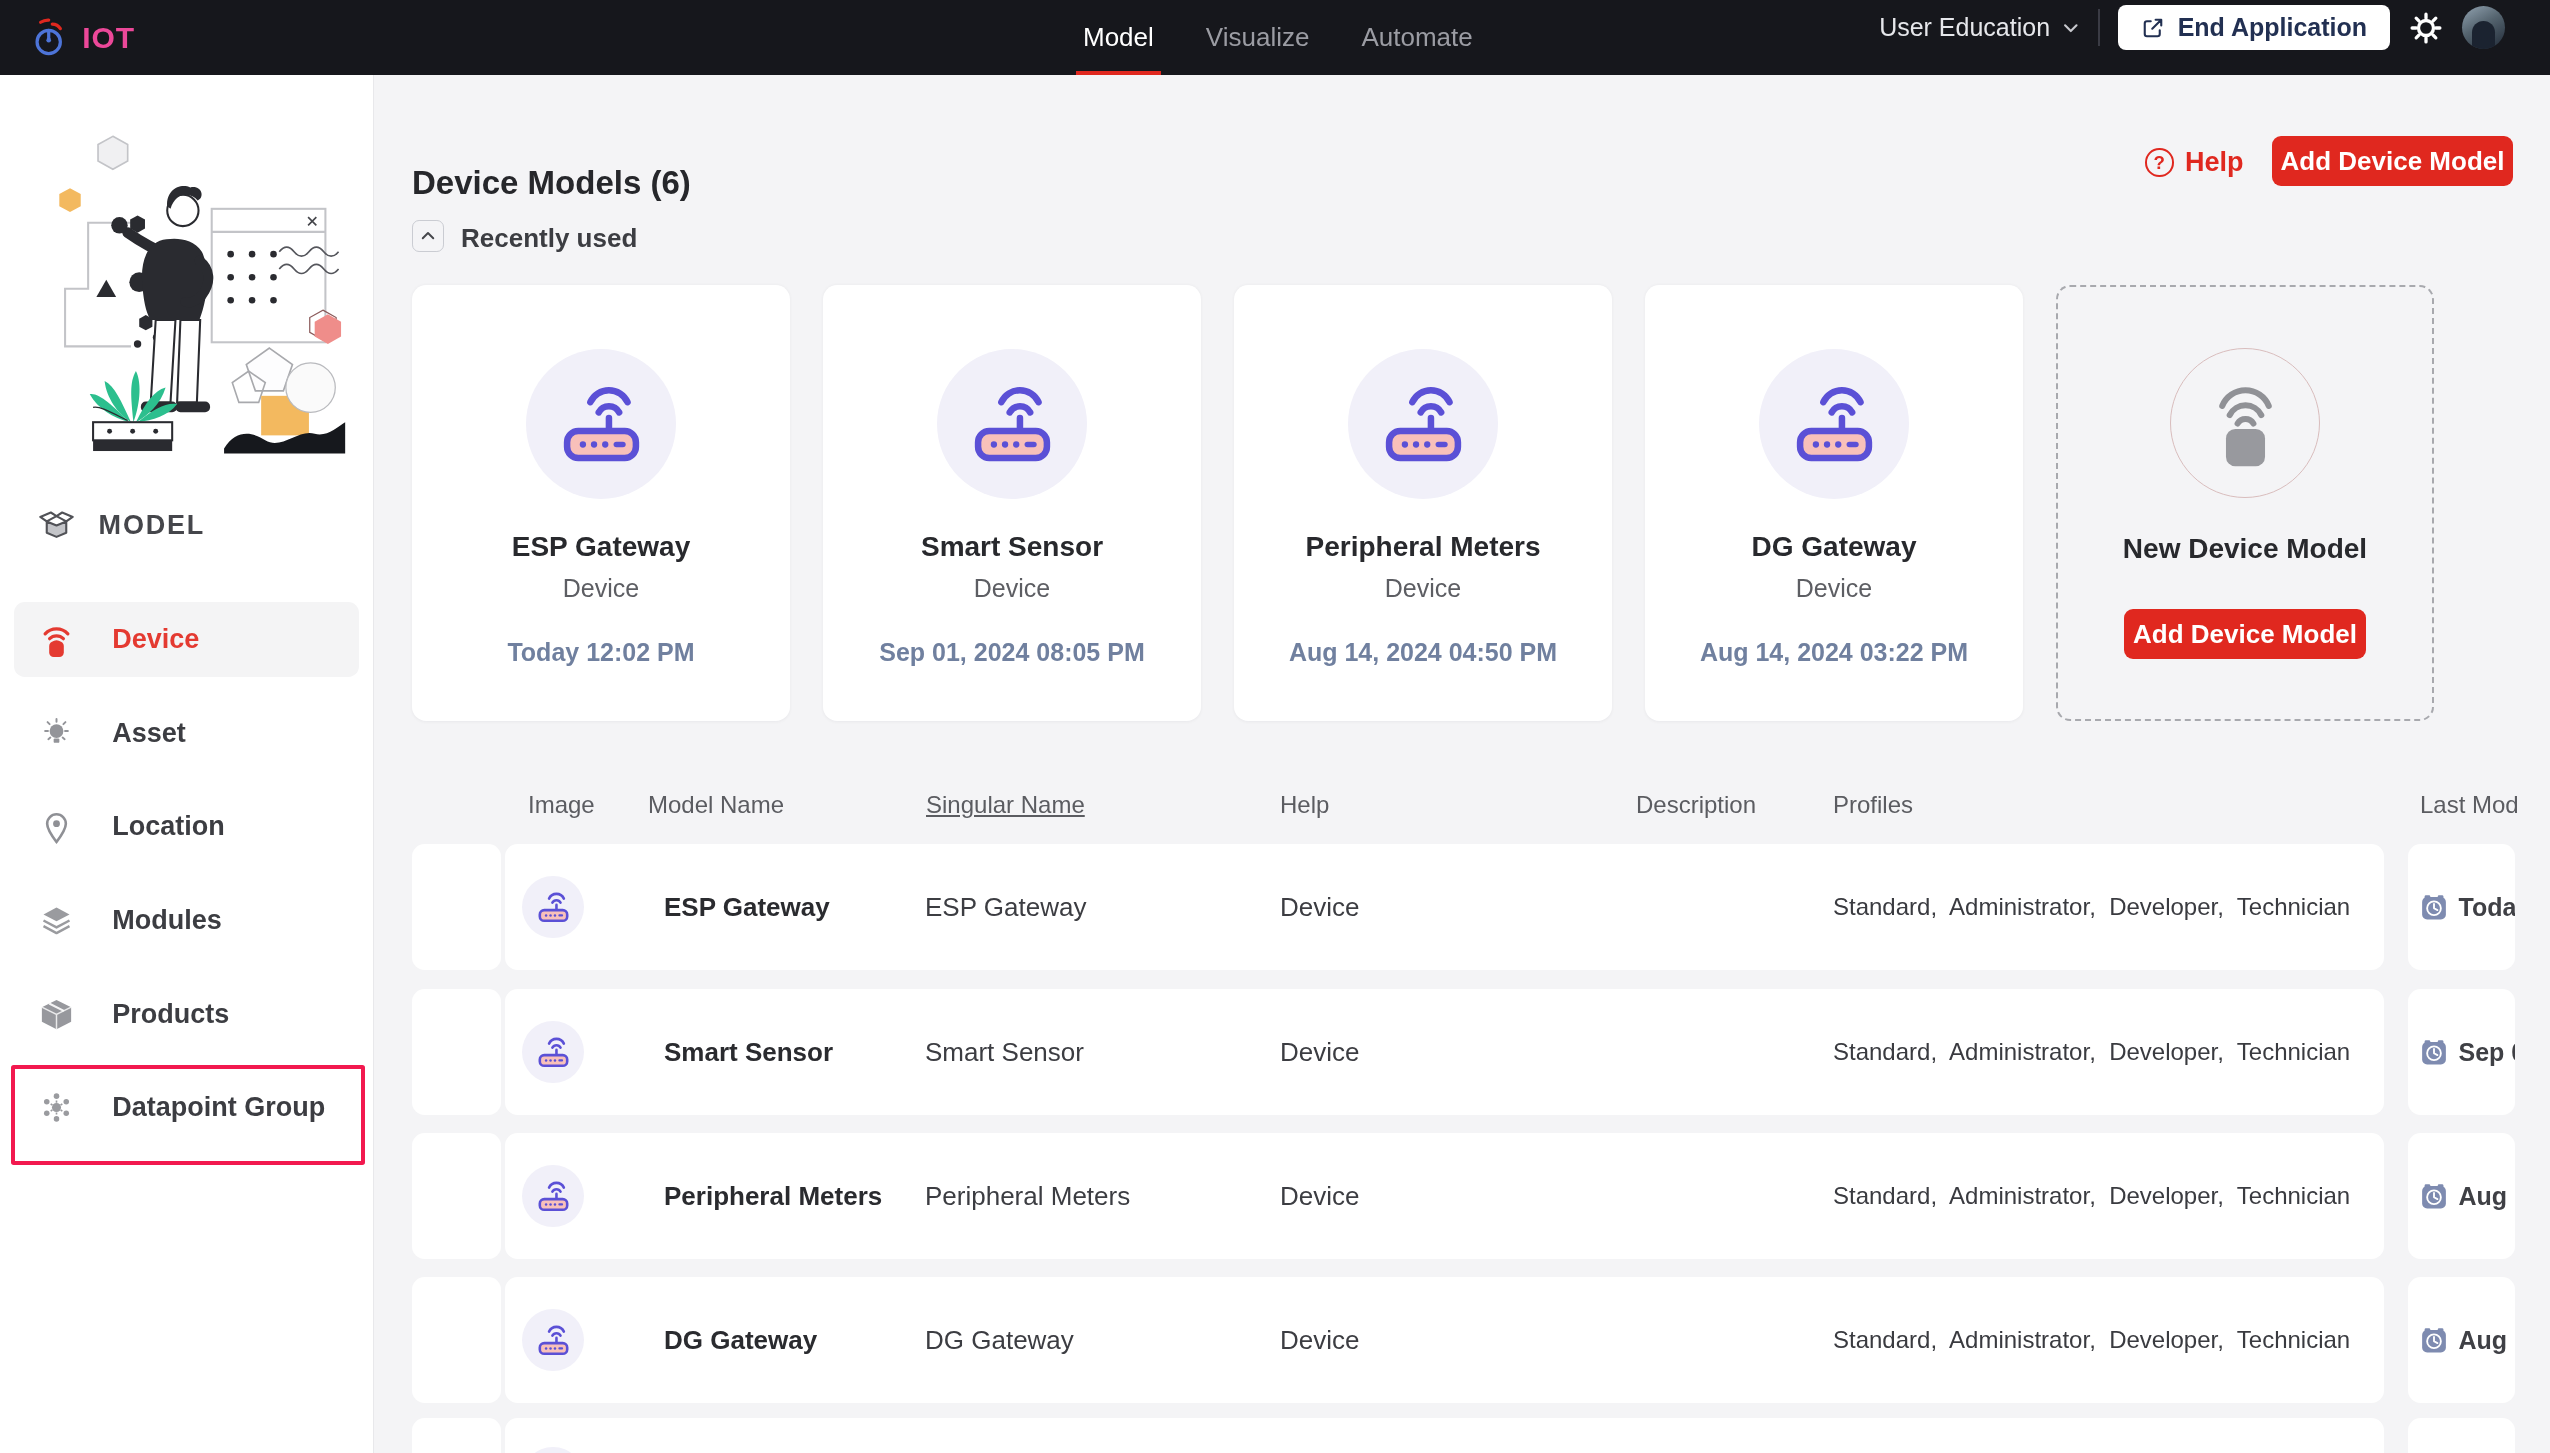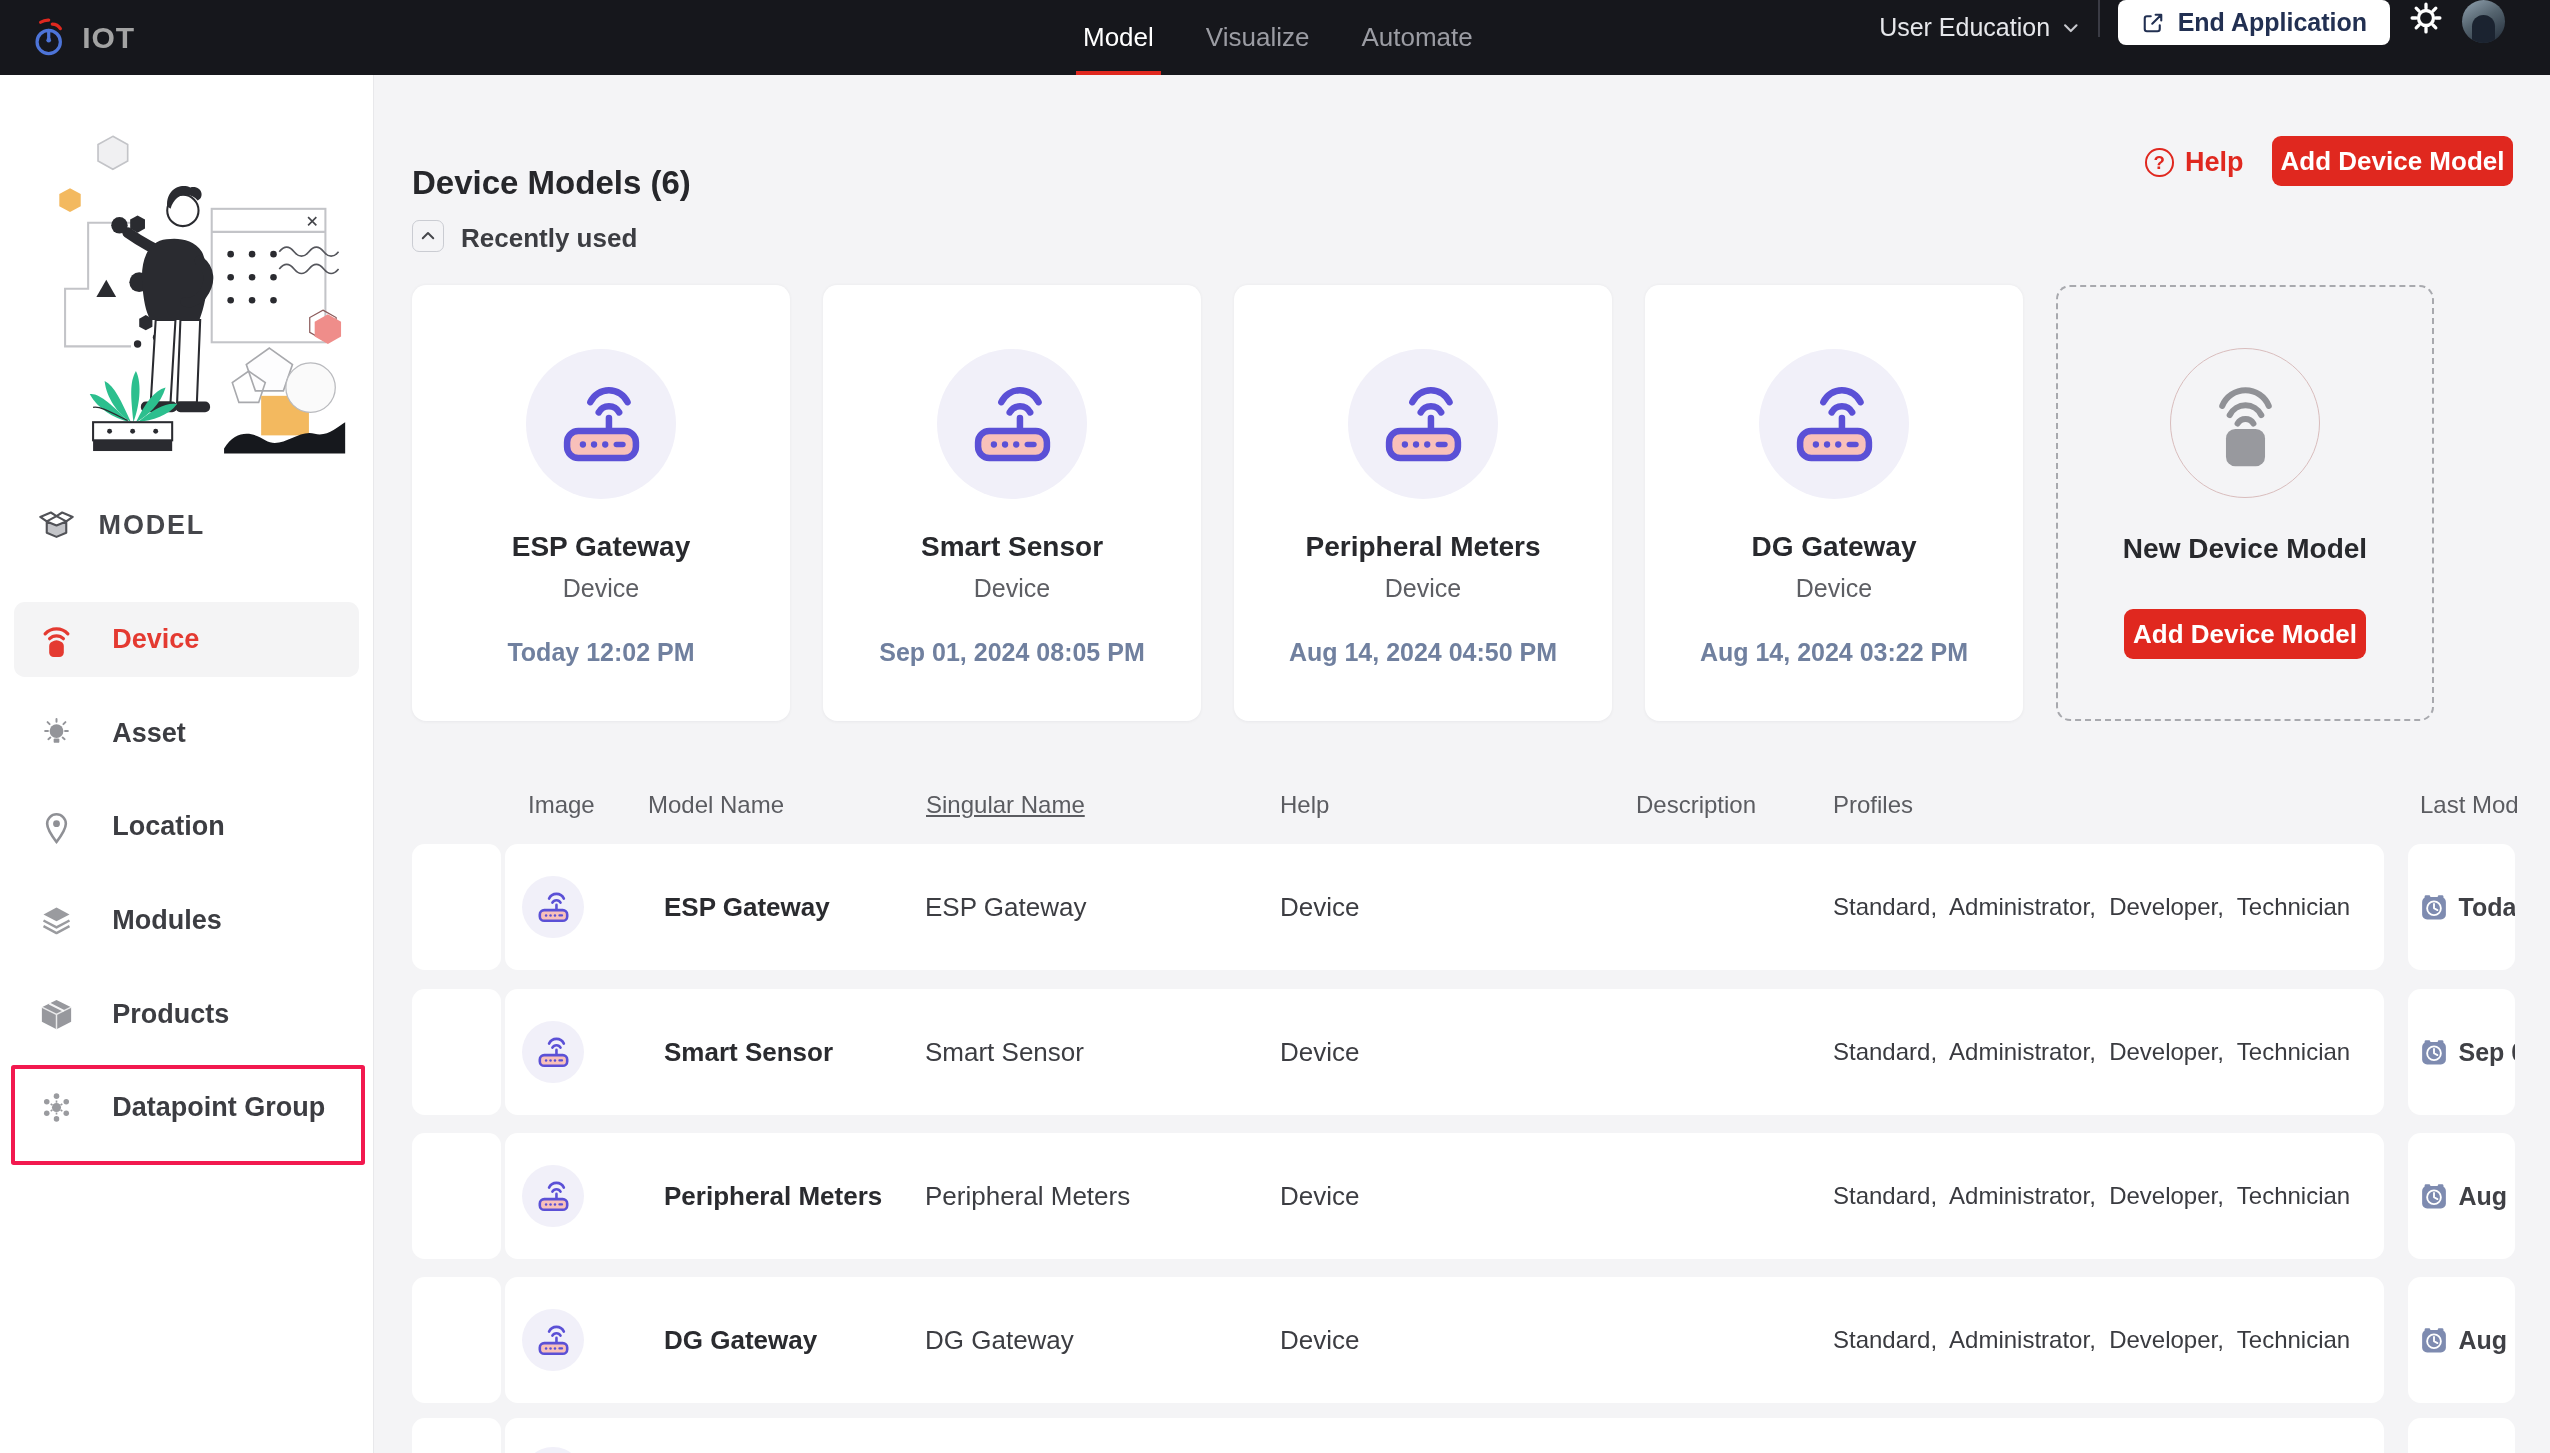--- a/index.html
+++ b/index.html
@@ -7,28 +7,28 @@
   body {
     width:2550px; height:1453px; position:relative; overflow:hidden;
     background:#f4f4f6; font-family:"Liberation Sans", sans-serif; color:#3c3d42;
   }
   svg { display:block; }
 
   
   .topbar { position:absolute; left:0; top:0; width:2550px; height:75px; background:#16171c; z-index:40; }
   .brand { position:absolute; left:28.5px; top:0; height:75px; display:flex; align-items:center; gap:10.7px; cursor:pointer; }
   .brand svg { width:43px; height:43px; }
-  .brand-text { color:#a3a3a3; font-size:30px; font-weight:700; letter-spacing:0.9px; }
+  .brand-text { color:#ec4899; font-size:30px; font-weight:700; letter-spacing:0.9px; }
 
   .tabs { position:absolute; left:1083px; top:0; height:75px; display:flex; gap:52px; }
   .tab { position:relative; height:75px; display:flex; align-items:center; font-size:26px; color:#9b9ca3; cursor:pointer; }
   .tab.active { color:#ffffff; }
   .tab.active::after { content:""; position:absolute; left:-7.1px; right:-7.1px; bottom:0; height:4.5px; background:#e0281f; }
 
-  .topbar-right { position:absolute; right:45px; top:0; height:55px; display:flex; gap:18px; }
+  .topbar-right { position:absolute; right:45px; top:0; height:55px; display:flex; align-items:center; gap:18px; }
   .portal { display:flex; align-items:center; gap:10.7px; color:#e6e7eb; font-size:25px; cursor:pointer; }
   .portal svg { width:19.6px; height:19.6px; color:#c8c9ce; }
   .tb-divider { width:1.8px; height:37px; background:#3a3b44; }
   .end-app { display:flex; align-items:center; gap:12.5px; background:#ffffff; border:none; border-radius:8px;
              height:45px; padding:0 23px; font-size:25px; font-weight:700; color:#223052; font-family:inherit; cursor:pointer; }
   .end-app svg { width:24px; height:24px; }
   .gear-btn { width:36px; height:36px; background:none; border:none; padding:0; cursor:pointer; }
   .avatar { width:43px; height:43px; border-radius:50%; position:relative; overflow:hidden; cursor:pointer;
             background:linear-gradient(150deg,#93a4b2 0%,#55646f 45%,#202a37 100%); }
   .avatar::after { content:""; position:absolute; left:9.8px; top:15px; width:23px; height:30px;

